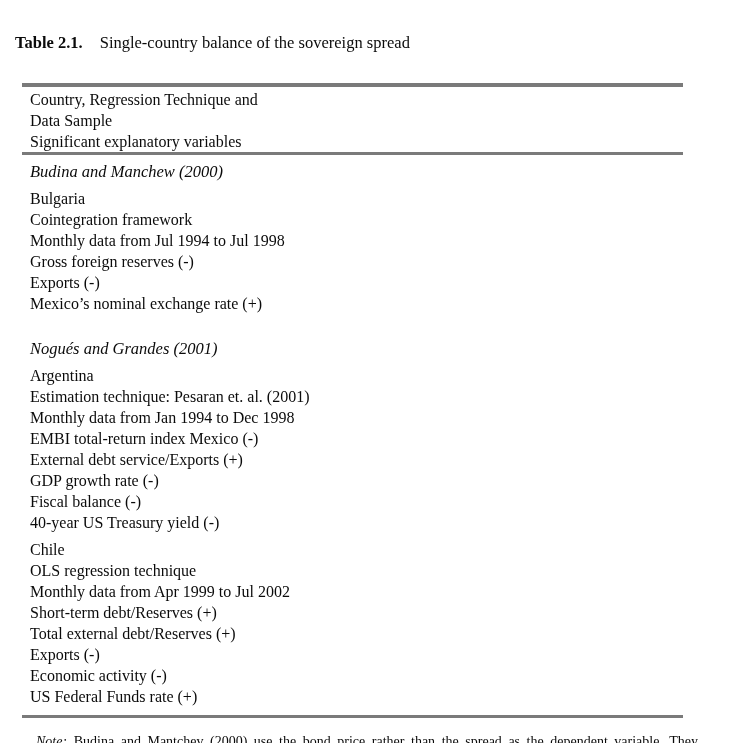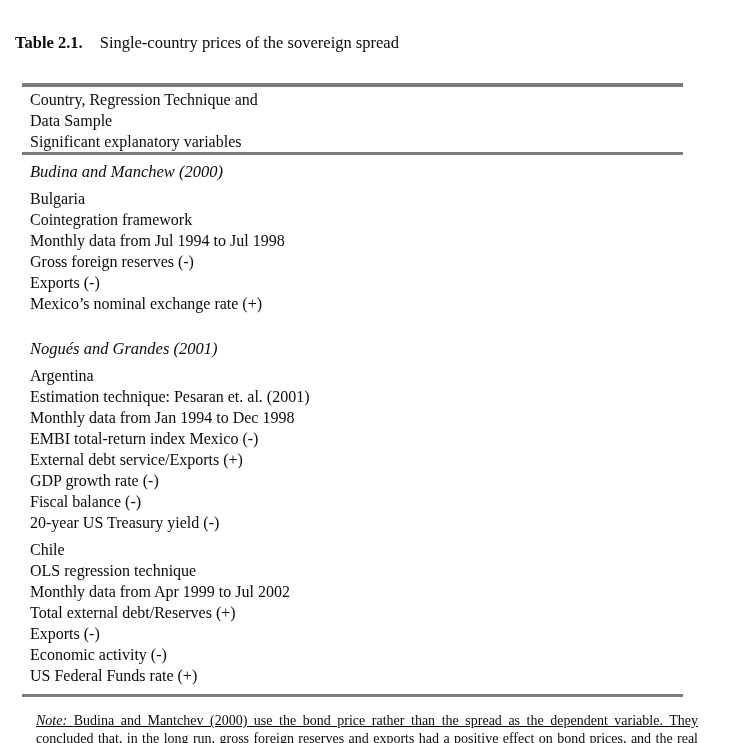--- a/index.html
+++ b/index.html
@@ -66,21 +66,21 @@
     text-decoration: underline;
   }
   .note .note-label { font-style: italic; }
 </style>
 </head>
 <body style="color: rgb(11, 11, 11); background: rgb(255, 255, 255);">
 
 <div class="page">
 
   <div class="caption">
-    <span class="cap-label">Table 2.1.</span><span>Single-country prices of the sovereign spread</span>
+    <span class="cap-label">Table 2.1.</span><span>Single-country balance of the sovereign spread</span>
   </div>
 
   <div class="rule rule-thick"></div>
 
   <div class="row header-row">
     <div class="col1">
       <div>Country, Regression Technique and</div>
       <div>Data Sample</div>
     </div>
     <div class="col2">Significant explanatory variables</div>
@@ -107,31 +107,32 @@
     <div class="col1">
       <div>Argentina</div>
       <div>Estimation technique: Pesaran et. al. (2001)</div>
       <div>Monthly data from Jan 1994 to Dec 1998</div>
     </div>
     <div class="col2">
       <div>EMBI total-return index Mexico (-)</div>
       <div>External debt service/Exports (+)</div>
       <div>GDP growth rate (-)</div>
       <div>Fiscal balance (-)</div>
-      <div>20-year US Treasury yield (-)</div>
+      <div>40-year US Treasury yield (-)</div>
     </div>
   </div>
 
   <div class="row study-rows">
     <div class="col1">
       <div>Chile</div>
       <div>OLS regression technique</div>
       <div>Monthly data from Apr 1999 to Jul 2002</div>
     </div>
     <div class="col2">
+      <div>Short-term debt/Reserves (+)</div>
       <div>Total external debt/Reserves (+)</div>
       <div>Exports (-)</div>
       <div>Economic activity (-)</div>
       <div>US Federal Funds rate (+)</div>
     </div>
   </div>
 
   <div class="rule rule-thin rule-bottom"></div>
 
   <div class="note">

